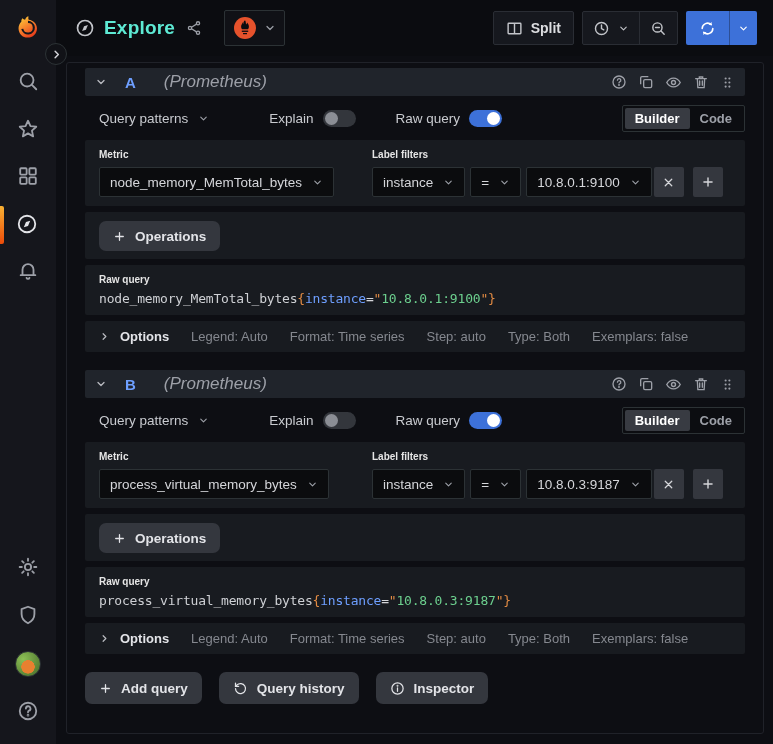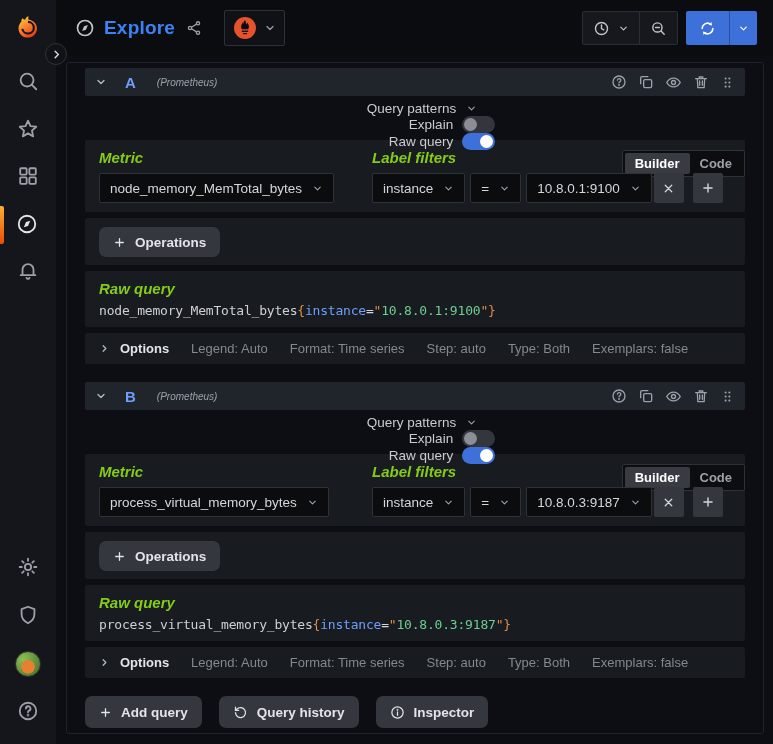--- a/index.html
+++ b/index.html
@@ -24,21 +24,21 @@
                 radial-gradient(circle at 30% 30%, #8cbf55, #567f33 75%);
     border:1px solid #2c3235; }
   .expand-btn { position:absolute; left:45px; top:43px; width:22px; height:22px; border-radius:50%;
     background:#111217; border:1px solid #2c3235; color:#d5d6da; z-index:6;
     display:flex; align-items:center; justify-content:center; cursor:pointer; }
 
   
   .topbar { position:absolute; left:56px; top:0; right:0; height:56px; background:#0b0c10;
     display:flex; align-items:center; padding:0 16px 0 19px; z-index:1; }
   .page-head { display:flex; align-items:center; gap:9px; }
-  .page-title { font-size:19px; font-weight:700; color:#3b82f6; letter-spacing:.2px; }
+  .page-title { font-size:19px; font-weight:700; color:#5eead4; letter-spacing:.2px; }
   .head-compass { color:#c3c5ca; }
   .share { color:#9da0a8; margin-left:2px; cursor:pointer; }
   .ds-picker { margin-left:13px; height:36px; width:61px; border:1px solid #2c3235; border-radius:2px;
     background:#101116; display:flex; align-items:center; justify-content:space-between;
     padding:0 8px; cursor:pointer; }
   .topbar-right { margin-left:auto; display:flex; align-items:center; gap:8px; }
   .tb-btn { height:34px; border:1px solid #2a2d34; border-radius:2px; background:#16181e;
     color:#dcdde0; font-size:14px; font-weight:700; display:flex; align-items:center;
     gap:8px; padding:0 12px; cursor:pointer; }
   .tb-btn .icon { color:#c3c5ca; }
@@ -53,42 +53,42 @@
 
   
   .content { position:absolute; left:56px; top:56px; right:0; bottom:0; background:#0d0e13; padding:6px 9px 10px 10px; }
   .panel { border:1px solid #202229; border-radius:3px; height:100%; padding:5px 18px 16px; overflow:hidden; }
 
   .qrow { margin-bottom:18px; }
   .q-header { height:28px; background:#20242b; border-radius:2px; display:flex; align-items:center;
     padding:0 10px 0 8px; }
   .q-collapse { color:#b9bbc0; width:16px; cursor:pointer; }
   .q-refid { color:#6e9fff; font-weight:700; font-size:15px; margin:0 0 0 16px; cursor:pointer; }
-  .q-ds { color:#9da0a8; font-style:italic; font-size:10px; margin-left:21px; }
+  .q-ds { color:#9da0a8; font-style:italic; font-size:17px; margin-left:28px; }
   .q-actions { margin-left:auto; display:flex; align-items:center; gap:11px; color:#9da0a8; }
   .q-actions .icon { cursor:pointer; }
 
-  .q-toolbar { height:34px; display:flex; align-items:center; margin:5px 0 5px 14px;flex-direction:column; }
+  .q-toolbar { height:34px; display:flex; align-items:center; margin:5px 0 5px 14px; }
   .patterns { display:flex; align-items:center; gap:10px; color:#c9cbd0; font-size:13.5px; cursor:pointer; }
   .toggle-wrap { display:flex; align-items:center; gap:9px; font-size:13.5px; color:#c9cbd0; }
   .tg-explain { margin-left:60px; } .tg-raw { margin-left:40px; }
   .toggle { width:33px; height:17px; border-radius:9px; position:relative; cursor:pointer; }
   .toggle.off { background:#33363c; }
   .toggle.on { background:#3d71d9; }
   .toggle .knob { position:absolute; top:2px; width:13px; height:13px; border-radius:50%; }
   .toggle.off .knob { left:2px; background:#8b8e95; }
   .toggle.on .knob { right:2px; background:#fff; }
   .seg-control { margin-left:auto; display:flex; align-items:center; border:1px solid #2c3235;
     border-radius:2px; background:#0c0d11; padding:2px; }
   .seg { font-size:13px; font-weight:700; color:#9da0a8; padding:3px 10px; border-radius:2px; cursor:pointer; }
   .seg.active { background:#383b42; color:#fff; }
   .seg.idle { font-weight:700; }
 
   .q-section { background:#181b20; border-radius:2px; margin-bottom:6px; padding:9px 14px; }
-  .fld-label { font-size:15px; font-weight:700; color:#84cc16; margin-bottom:7px;font-style:italic; }
+  .fld-label { font-size:10px; font-weight:700; color:#e5e5e5; margin-bottom:7px; }
   .builder-row { display:flex; gap:0; }
   .metric-col { width:273px; } .filters-col { flex:1; }
   .ctrl-line { display:flex; align-items:center; }
   .select { height:30px; background:#0b0c0e; border:1px solid #2c3235; border-radius:2px;
     display:flex; align-items:center; gap:10px; padding:0 10px; font-size:13.5px; color:#d5d6da; cursor:pointer; }
   .select .icon { color:#9da0a8; }
   .sq-btn { height:30px; width:30px; border-radius:2px; background:#34373e; color:#d5d6da;
     display:flex; align-items:center; justify-content:center; cursor:pointer; border:none; }
   .x-btn { margin-left:2px; }
   .plus-btn { margin-left:9px; }
@@ -216,20 +216,29 @@
       </span>
       <span class="icon" style="color:#9da0a8">
         <svg width="12" height="12" viewBox="0 0 24 24" fill="none" stroke="currentColor" stroke-width="2.4" stroke-linecap="round" stroke-linejoin="round">
             <path d="M6 9l6 6 6-6"></path>
           </svg>
       </span>
     </div>
   </div>
 
   <div class="topbar-right">
+    <button class="tb-btn">
+      <span class="icon">
+        <svg width="17" height="17" viewBox="0 0 24 24" fill="none" stroke="currentColor" stroke-width="2">
+            <rect x="3" y="4.5" width="18" height="15" rx="1"></rect>
+            <line x1="12" y1="4.5" x2="12" y2="19.5"></line>
+          </svg>
+      </span>
+      <span>Split</span>
+    </button>
     <div class="tb-group">
       <span class="tb-seg">
         <span class="icon">
           <svg width="17" height="17" viewBox="0 0 24 24" fill="none" stroke="currentColor" stroke-width="2" stroke-linecap="round">
               <circle cx="12" cy="12" r="8.5"></circle>
               <path d="M12 7v5l3.2 1.9"></path>
             </svg>
         </span>
         <span class="icon">
           <svg width="11" height="11" viewBox="0 0 24 24" fill="none" stroke="currentColor" stroke-width="2.4" stroke-linecap="round" stroke-linejoin="round">

